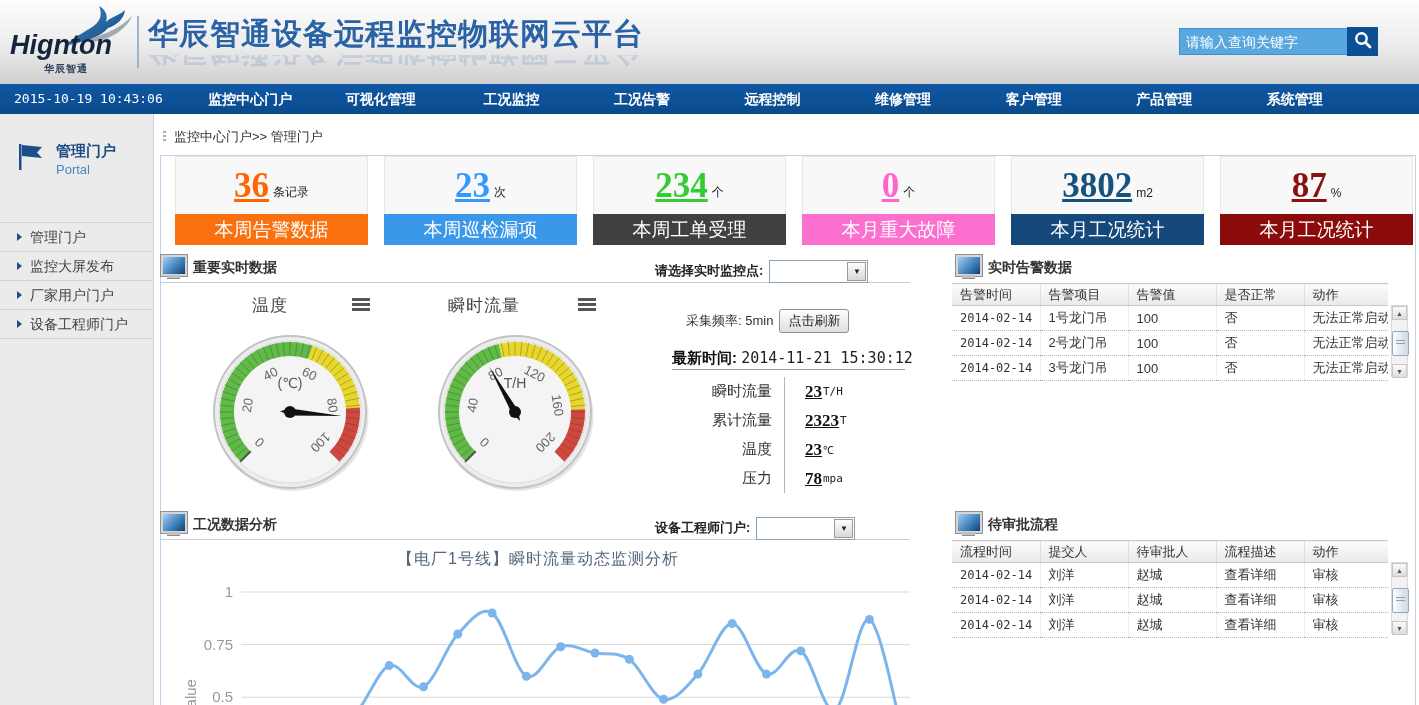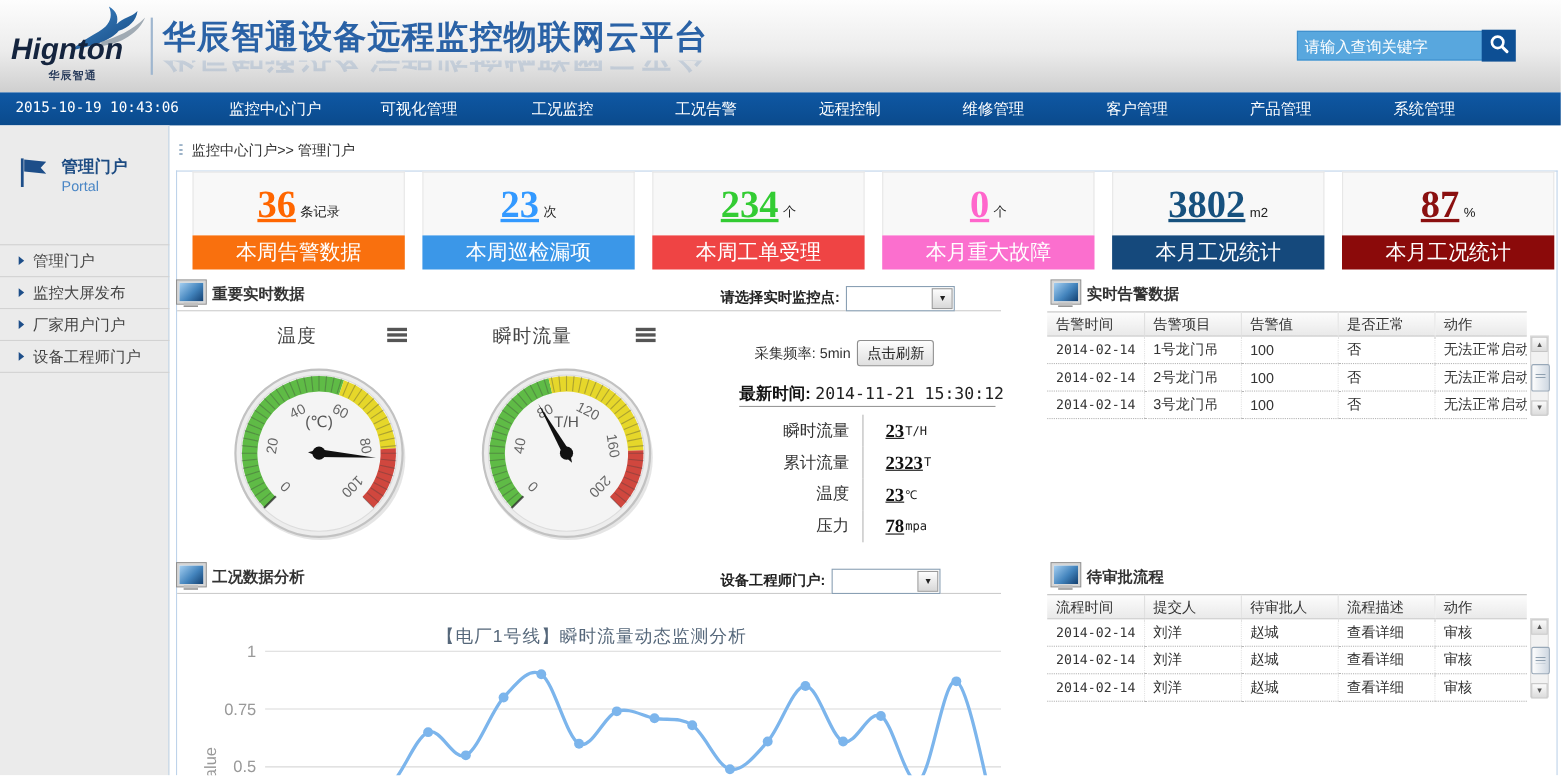--- a/index.html
+++ b/index.html
@@ -25,21 +25,21 @@
   .search-input{position:absolute;left:0;top:1px;width:192px;height:27px;border:1px solid #3f8fcd;
                 background:#58a7de;color:#fff;font-size:14px;padding:12px 6px;box-sizing:border-box;outline:none;}
   .search-input::placeholder{color:#fff;opacity:1;}
   .search-btn{position:absolute;left:168px;top:0;width:31px;height:29px;background:#0d4f94;border:0;cursor:pointer;}
 
   
   .navbar{position:absolute;left:0;top:84px;width:1419px;height:30px;
           background:linear-gradient(#0f58a4,#0a4a8c);}
   .nav-time{position:absolute;left:14px;top:7px;color:#fff;font-size:13px;}
   .nav-items{position:absolute;left:185px;top:0;width:1175px;height:30px;display:flex;}
-  .nav-item{flex:1;text-align:center;line-height:30px;color:#fff;font-size:14px;font-weight:normal;cursor:pointer;}
+  .nav-item{flex:1;text-align:center;line-height:30px;color:#fff;font-size:14px;font-weight:bold;cursor:pointer;}
 
   
   .sidebar{position:absolute;left:0;top:114px;width:154px;height:591px;background:#ebebeb;
            border-right:1px solid #c2d4e6;box-sizing:border-box;}
   .portal-head{position:absolute;left:14px;top:26px;}
   .flag-icon{position:absolute;left:0;top:2px;}
   .portal-title{position:absolute;left:42px;top:2px;font-size:15px;font-weight:bold;color:#1c4b82;white-space:nowrap;}
   .portal-sub{position:absolute;left:42px;top:22px;font-size:13px;color:#4a86c5;}
   .side-menu{position:absolute;left:0;top:108px;width:154px;margin:0;padding:0;list-style:none;}
   .side-menu li{height:28px;line-height:28px;border-bottom:1px solid #d2d2d2;padding-left:30px;
@@ -84,21 +84,21 @@
   .latest-time .mono{font-weight:normal;color:#222;}
   .readings-sep{position:absolute;left:672px;top:369px;width:233px;border-top:1px solid #999;}
   .readings{position:absolute;left:672px;top:377px;width:233px;}
   .reading-row{display:flex;height:29px;align-items:center;}
   .reading-name{width:100px;text-align:right;font-size:15px;color:#333;}
   .reading-div{width:1px;height:29px;background:#b5b5b5;margin:0 20px 0 12px;}
   .reading-val{font-family:"Liberation Serif","DejaVu Serif",serif;font-size:17px;font-weight:bold;
                text-decoration:underline;color:#111;cursor:pointer;}
   .reading-unit{font-family:"DejaVu Sans Mono","Liberation Mono",monospace;font-size:11px;color:#222;margin-left:1px;}
   .chart-title{position:absolute;left:163px;top:549px;width:750px;text-align:center;
-               font-size:16px;color:#55677a;letter-spacing:1px;margin-top:20px;}
+               font-size:16px;color:#55677a;letter-spacing:1px;}
 
   
   .dtable{position:absolute;border-collapse:collapse;table-layout:fixed;width:436px;font-size:13px;color:#333;}
   .dtable th{height:21px;font-weight:normal;text-align:left;padding:0 0 0 8px;
              background:linear-gradient(#fcfcfc,#e9e9e9);border-top:1px solid #c9c9c9;border-bottom:1px solid #c9c9c9;
              border-left:1px solid #e0e0e0;white-space:nowrap;overflow:hidden;}
   .dtable th:first-child{border-left:none;}
   .dtable td{height:24px;padding:0 0 0 8px;border-bottom:1px dotted #b5b5b5;border-left:1px dotted #e3e3e3;
              white-space:nowrap;overflow:hidden;}
   .dtable td:first-child{border-left:none;}
@@ -200,21 +200,21 @@
           <span class="stat-num" style="color: rgb(51, 153, 255);">23</span>
           <span class="stat-unit">次</span>
         </div>
       <div class="stat-bar" style="background: rgb(59, 151, 232);">本周巡检漏项</div>
     </div>
     <div class="stat-card">
       <div class="stat-top">
           <span class="stat-num" style="color: rgb(51, 204, 51);">234</span>
           <span class="stat-unit">个</span>
         </div>
-      <div class="stat-bar" style="background: #ef4444;">本周工单受理</div>
+      <div class="stat-bar" style="background: #404040;">本周工单受理</div>
     </div>
     <div class="stat-card">
       <div class="stat-top">
           <span class="stat-num" style="color: rgb(255, 102, 204);">0</span>
           <span class="stat-unit">个</span>
         </div>
       <div class="stat-bar" style="background: rgb(251, 111, 206);">本月重大故障</div>
     </div>
     <div class="stat-card">
       <div class="stat-top">

